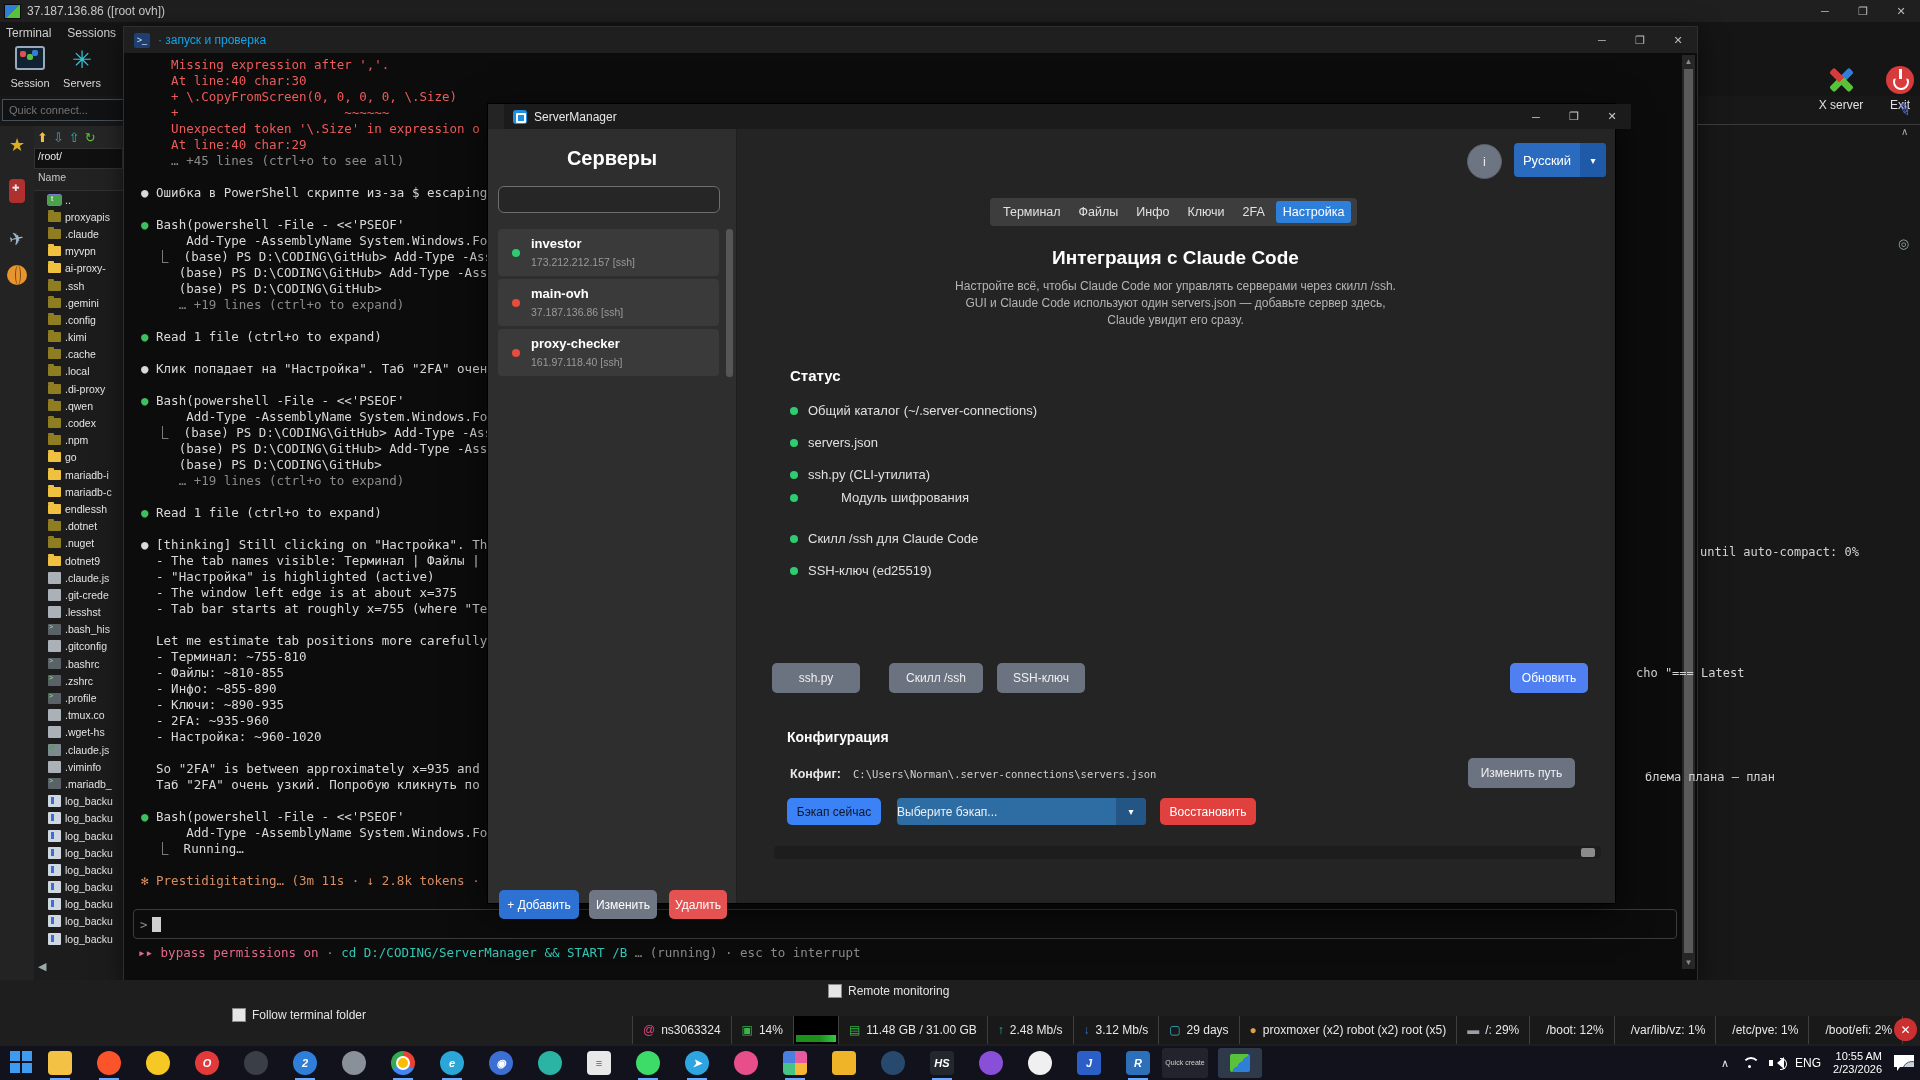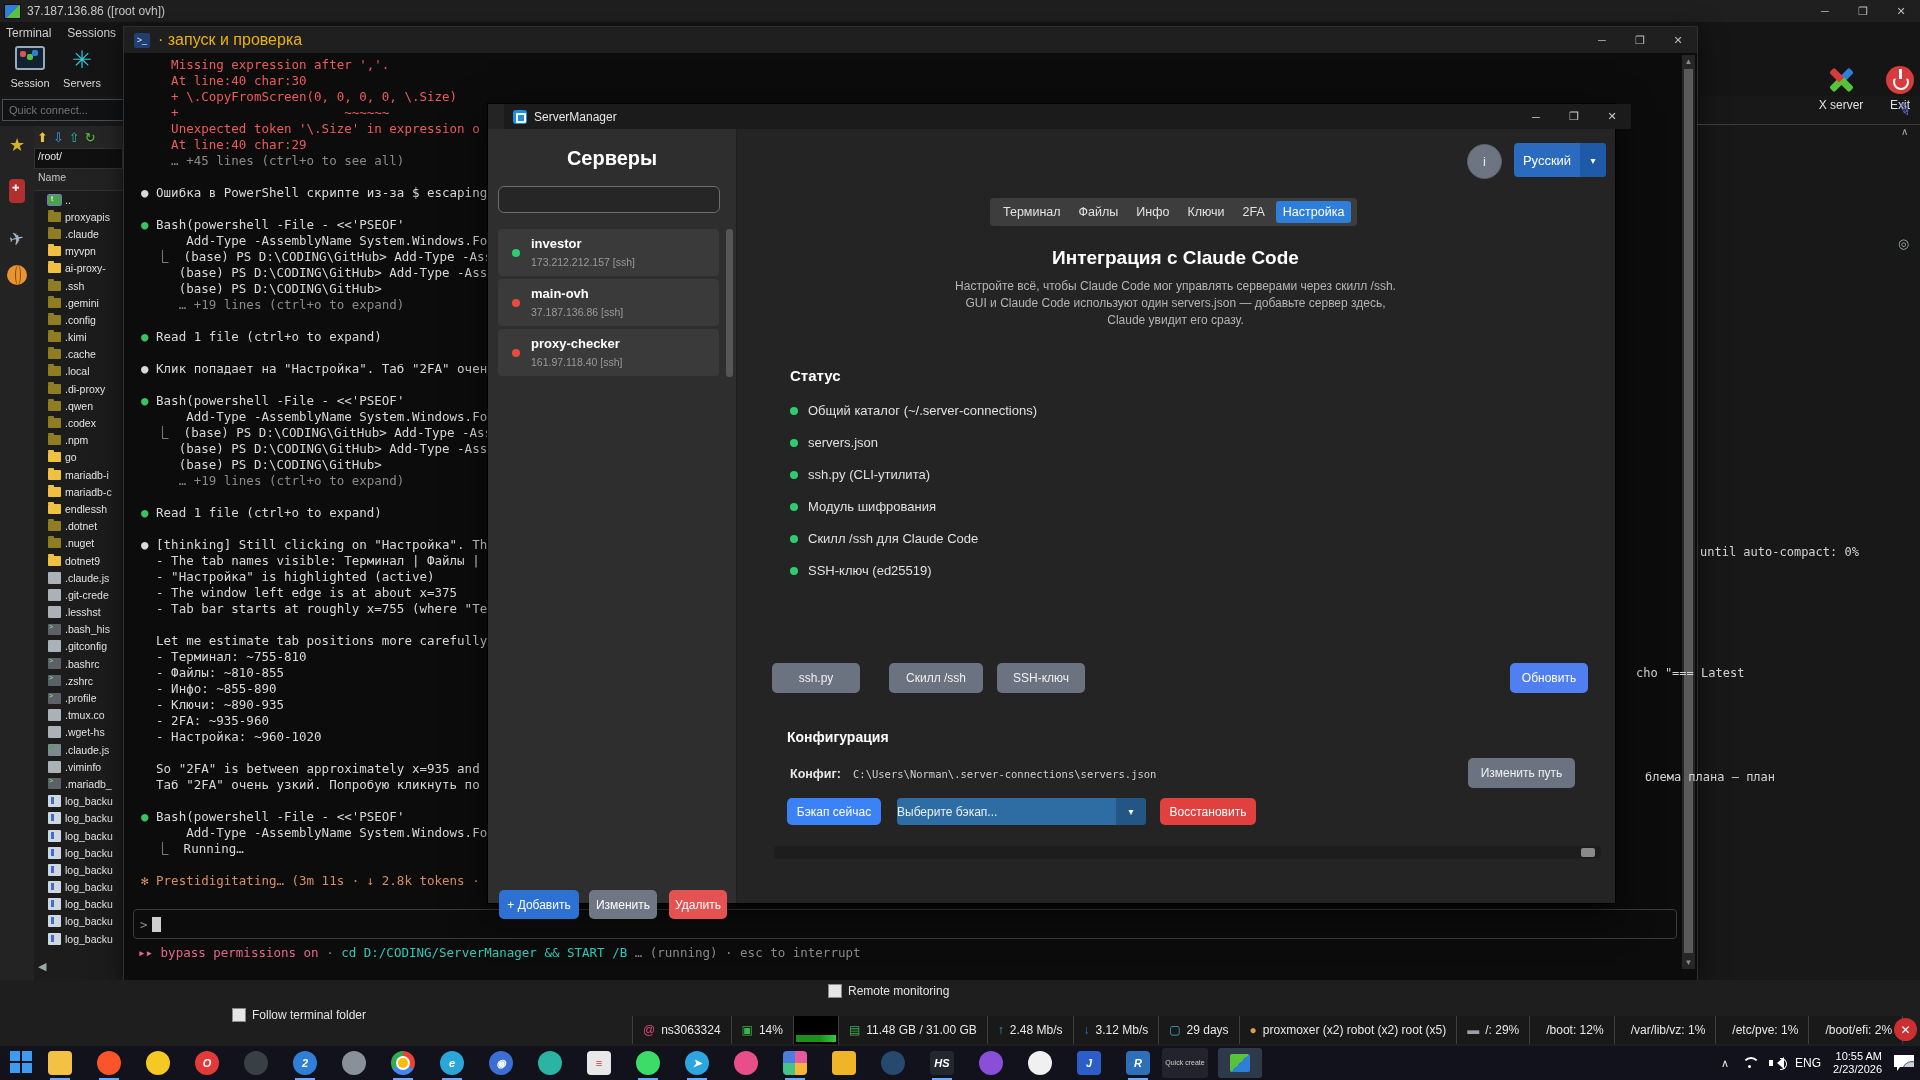--- a/index.html
+++ b/index.html
@@ -52,21 +52,21 @@
   .ficon.recycle:before{content:"♻";color:#4a4;font-size:7px;position:absolute;left:1px;top:0;}
   .ficon.log{background:#cfd8e0;width:10px;height:12px;}
   .ficon.log:before{content:"";position:absolute;left:3px;top:2px;width:3px;height:7px;background:#3b6fd4;}
   #back-arrow{left:38px;top:960px;color:#9aa;font-size:11px;}
   
   #term{left:123px;top:26px;width:1573px;height:954px;background:#0c0c0c;border:1px solid #2e2e2e;
         box-shadow:0 6px 24px rgba(0,0,0,.55);}
   #term-titlebar{position:absolute;left:0;top:0;width:100%;height:26px;background:#1f1f1f;display:flex;align-items:center;}
   #ps-icon{width:16px;height:15px;background:#1e3f6f;border-radius:2px;margin:0 8px 0 10px;color:#dfe9f5;font-size:9px;
            display:flex;align-items:center;justify-content:center;}
-  #term-title{color:#eab308;font-size:16px;}
+  #term-title{color:#0ea5e9;font-size:12px;}
   #term .winctl span{height:26px;}
   #tlines{position:absolute;left:17px;top:30px;font-family:"DejaVu Sans Mono",monospace;
           font-size:12.5px;line-height:16px;}
   .tline{white-space:pre;min-height:16px;}
   .tb{white-space:pre;}
   .red{color:#ef5b5b;} .dim{color:#8a8a8a;} .white{color:#d9d9d9;} .green{color:#3fbf5f;}
   .orange{color:#d98e62;} .teal{color:#33c7b5;} .pink{color:#e4688c;}
   #term-scroll{position:absolute;right:2px;top:28px;width:13px;height:914px;background:#262626;}
   #term-scroll .arr{position:absolute;left:0;width:13px;height:13px;color:#8a8a8a;font-size:8px;text-align:center;line-height:13px;}
   #term-thumb{position:absolute;left:2px;top:14px;width:9px;height:884px;background:#5a5a5a;}
@@ -122,21 +122,21 @@
   .chipbtn{position:absolute;top:559px;height:30px;background:#6b7280;border:none;border-radius:5px;color:#f0f0f0;
            font-size:12px;font-family:"Liberation Sans",sans-serif;}
   #sm-refresh{position:absolute;left:1022px;top:559px;width:78px;height:30px;background:#4f7ff0;border:none;border-radius:5px;
               color:#fff;font-size:12px;font-family:"Liberation Sans",sans-serif;}
   #sm-config-h{position:absolute;left:299px;top:625px;font-size:14px;font-weight:bold;color:#fff;}
   #sm-config-label{position:absolute;left:302px;top:663px;font-size:12.5px;font-weight:bold;color:#e8e8e8;}
   #sm-config-path{position:absolute;left:365px;top:664px;font-family:"DejaVu Sans Mono",monospace;font-size:10.5px;color:#cfcfcf;}
   #sm-changepath{position:absolute;left:980px;top:654px;width:107px;height:30px;background:#6b7280;border:none;border-radius:5px;
                  color:#f0f0f0;font-size:12px;font-family:"Liberation Sans",sans-serif;}
   #sm-backup{position:absolute;left:299px;top:694px;width:94px;height:27px;background:#3b82f6;border:none;border-radius:5px;
-             color:#ffffff;font-size:12px;font-family:"Liberation Sans",sans-serif;}
+             color:#0f172a;font-size:12px;font-family:"Liberation Sans",sans-serif;}
   #sm-select{position:absolute;left:409px;top:694px;width:249px;height:27px;background:#2e6da4;border-radius:4px;
              display:flex;align-items:center;color:#e8f0f8;font-size:12px;}
   #sm-select .sel-label{flex:1;}
   #sm-select .sel-arrow{width:30px;height:27px;background:#235684;border-radius:0 4px 4px 0;display:flex;align-items:center;
                         justify-content:center;font-size:10px;color:#fff;}
   #sm-restore{position:absolute;left:672px;top:694px;width:96px;height:27px;background:#e0413e;border:none;border-radius:5px;
               color:#fff;font-size:12px;font-family:"Liberation Sans",sans-serif;}
   #sm-hscroll{position:absolute;left:286px;top:742px;width:827px;height:13px;background:#1d1d1d;border-radius:4px;}
   #sm-hthumb{position:absolute;right:6px;top:2px;width:14px;height:9px;background:#8a8a8a;border-radius:2px;}
   
@@ -704,21 +704,21 @@
         <div class="status-item" style="top: 331px;">
           <span class="gd"></span>
           <span>servers.json</span>
         </div>
 
         <div class="status-item" style="top: 363px;">
           <span class="gd"></span>
           <span>ssh.py (CLI-утилита)</span>
         </div>
 
-        <div class="status-item" style="top: 395px;">
+        <div class="status-item" style="top: 386px; gap: 33px;">
           <span class="gd"></span>
           <span>Модуль шифрования</span>
         </div>
 
         <div class="status-item" style="top: 427px;">
           <span class="gd"></span>
           <span>Скилл /ssh для Claude Code</span>
         </div>
 
         <div class="status-item" style="top: 459px;">

